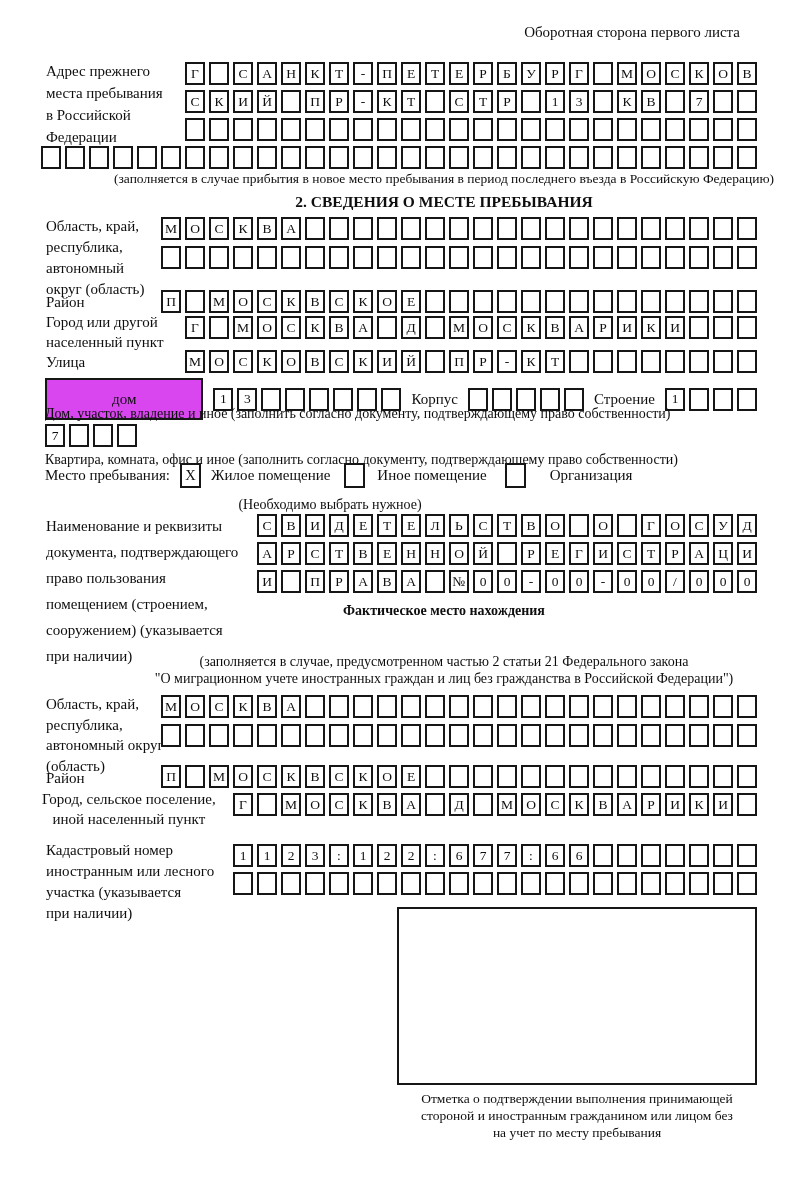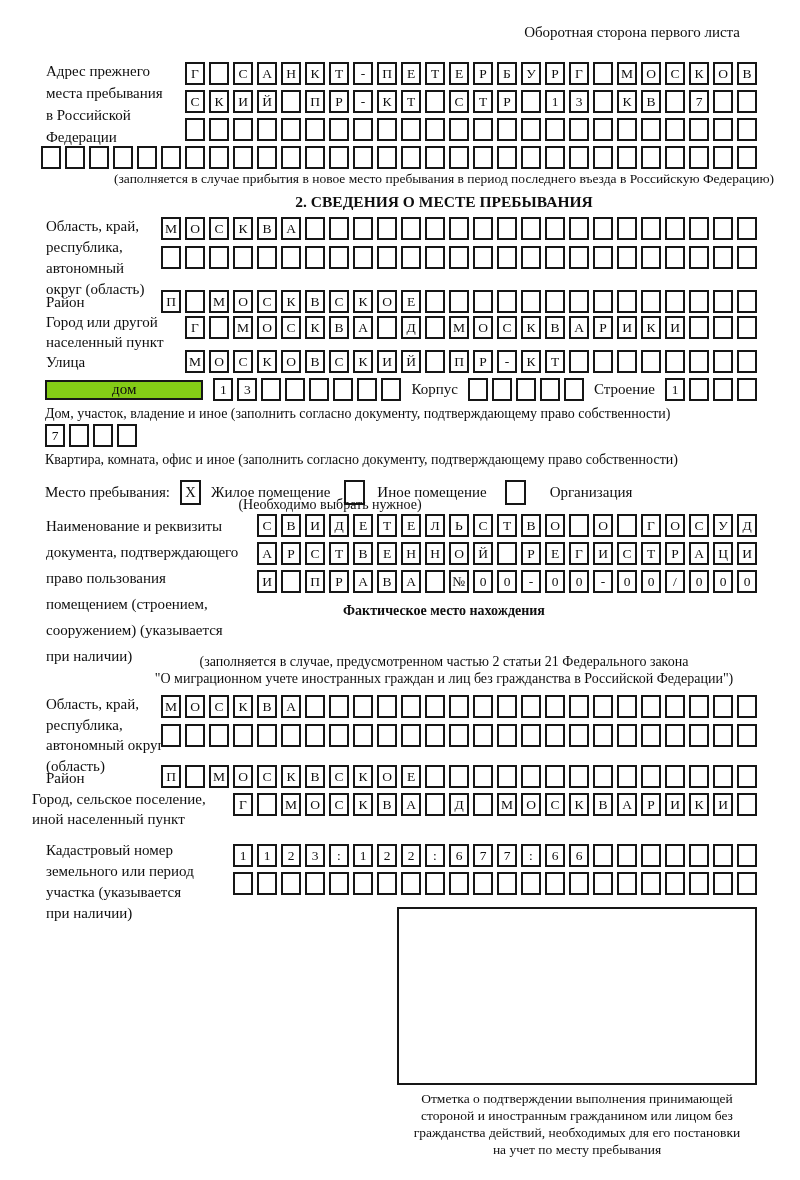--- a/index.html
+++ b/index.html
@@ -15,22 +15,22 @@
     flex:0 0 20px;width:20px;height:23px;box-sizing:border-box;
     border:2px solid #161616;display:flex;align-items:center;justify-content:center;
     font-size:13.5px;line-height:1;background:#fff;
   }
   .label{font-size:15px;line-height:21px;}
   .label-tight{font-size:15px;line-height:19.5px;}
   .note{font-size:13.5px;line-height:16px;}
   .title{font-weight:bold;font-size:15.5px;text-align:center;}
   .center{left:0;width:100%;text-align:center;padding-left:44px;}
   .inline-box{
-    box-sizing:border-box;border:2px solid #161616;height:20px;
-    display:flex;align-items:center;justify-content:center;font-size:15px;background:#84cc16;
+    box-sizing:border-box;border:2px solid #161616;height:42px;
+    display:flex;align-items:center;justify-content:center;font-size:15px;background:#d946ef;
   }
   .flexrow{position:absolute;display:flex;align-items:center;}
   .chk{
     box-sizing:border-box;width:21px;height:25px;border:2px solid #161616;
     display:flex;align-items:center;justify-content:center;font-size:14.5px;background:#fff;flex:0 0 auto;
   }
   .stamp-box{
     position:absolute;left:397px;top:907px;width:360px;height:178px;
     box-sizing:border-box;border:2px solid #161616;background:#fff;
   }
@@ -344,21 +344,21 @@
 <div class="flexrow" style="left:45px;top:424px;column-gap:8px;">
   <div style="display:flex;column-gap:4px;">
       <span class="cell">7</span>
       <span class="cell"></span>
       <span class="cell"></span>
       <span class="cell"></span>
     </div>
 </div>
 <div class="abs note" style="left:45px;top:452px;font-size:14px;">Квартира, комната, офис и иное (заполнить согласно документу, подтверждающему право собственности)</div>
 
-<div class="flexrow" style="left:45px;top:480px;">
+<div class="flexrow" style="left:45px;top:463px;">
   <div class="label" style="margin-right:10px;">Место пребывания:</div>
   <div class="chk">X</div>
   <div class="label" style="margin:0 14px 0 10px;">Жилое помещение</div>
   <div class="chk"></div>
   <div class="label" style="margin:0 18px 0 12px;">Иное помещение</div>
   <div class="chk"></div>
   <div class="label" style="margin-left:24px;">Организация</div>
 </div>
 <div class="abs note" style="left:150px;top:497px;width:360px;text-align:center;font-size:14px;">(Необходимо выбрать нужное)</div>
 
@@ -529,21 +529,21 @@
     <span class="cell"></span>
     <span class="cell"></span>
     <span class="cell"></span>
     <span class="cell"></span>
     <span class="cell"></span>
     <span class="cell"></span>
     <span class="cell"></span>
     <span class="cell"></span>
   </div>
 
-<div class="abs label-tight" style="left:32px;top:790px;">
+<div class="abs label-tight" style="left:42px;top:790px;text-align:center;">
     <div>Город, сельское поселение,</div>
     <div>иной населенный пункт</div>
   </div>
 <div class="cellrow right-edge" style="top:793px;">
     <span class="cell">Г</span>
     <span class="cell"></span>
     <span class="cell">М</span>
     <span class="cell">О</span>
     <span class="cell">С</span>
     <span class="cell">К</span>
@@ -560,21 +560,21 @@
     <span class="cell">А</span>
     <span class="cell">Р</span>
     <span class="cell">И</span>
     <span class="cell">К</span>
     <span class="cell">И</span>
     <span class="cell"></span>
   </div>
 
 <div class="abs label" style="left:46px;top:840px;">
     <div>Кадастровый номер</div>
-    <div>земельного или период</div>
+    <div>иностранным или лесного</div>
     <div>участка (указывается</div>
     <div>при наличии)</div>
   </div>
 <div class="cellrow right-edge" style="top:844px;">
     <span class="cell">1</span>
     <span class="cell">1</span>
     <span class="cell">2</span>
     <span class="cell">3</span>
     <span class="cell">:</span>
     <span class="cell">1</span>
@@ -617,15 +617,14 @@
     <span class="cell"></span>
     <span class="cell"></span>
     <span class="cell"></span>
     <span class="cell"></span>
   </div>
 
 <div class="stamp-box"></div>
 <div class="caption">
     <div>Отметка о подтверждении выполнения принимающей</div>
     <div>стороной и иностранным гражданином или лицом без</div>
-    <div>гражданства действий, необходимых для его постановки</div>
     <div>на учет по месту пребывания</div>
   </div>
 
 </body></html>

